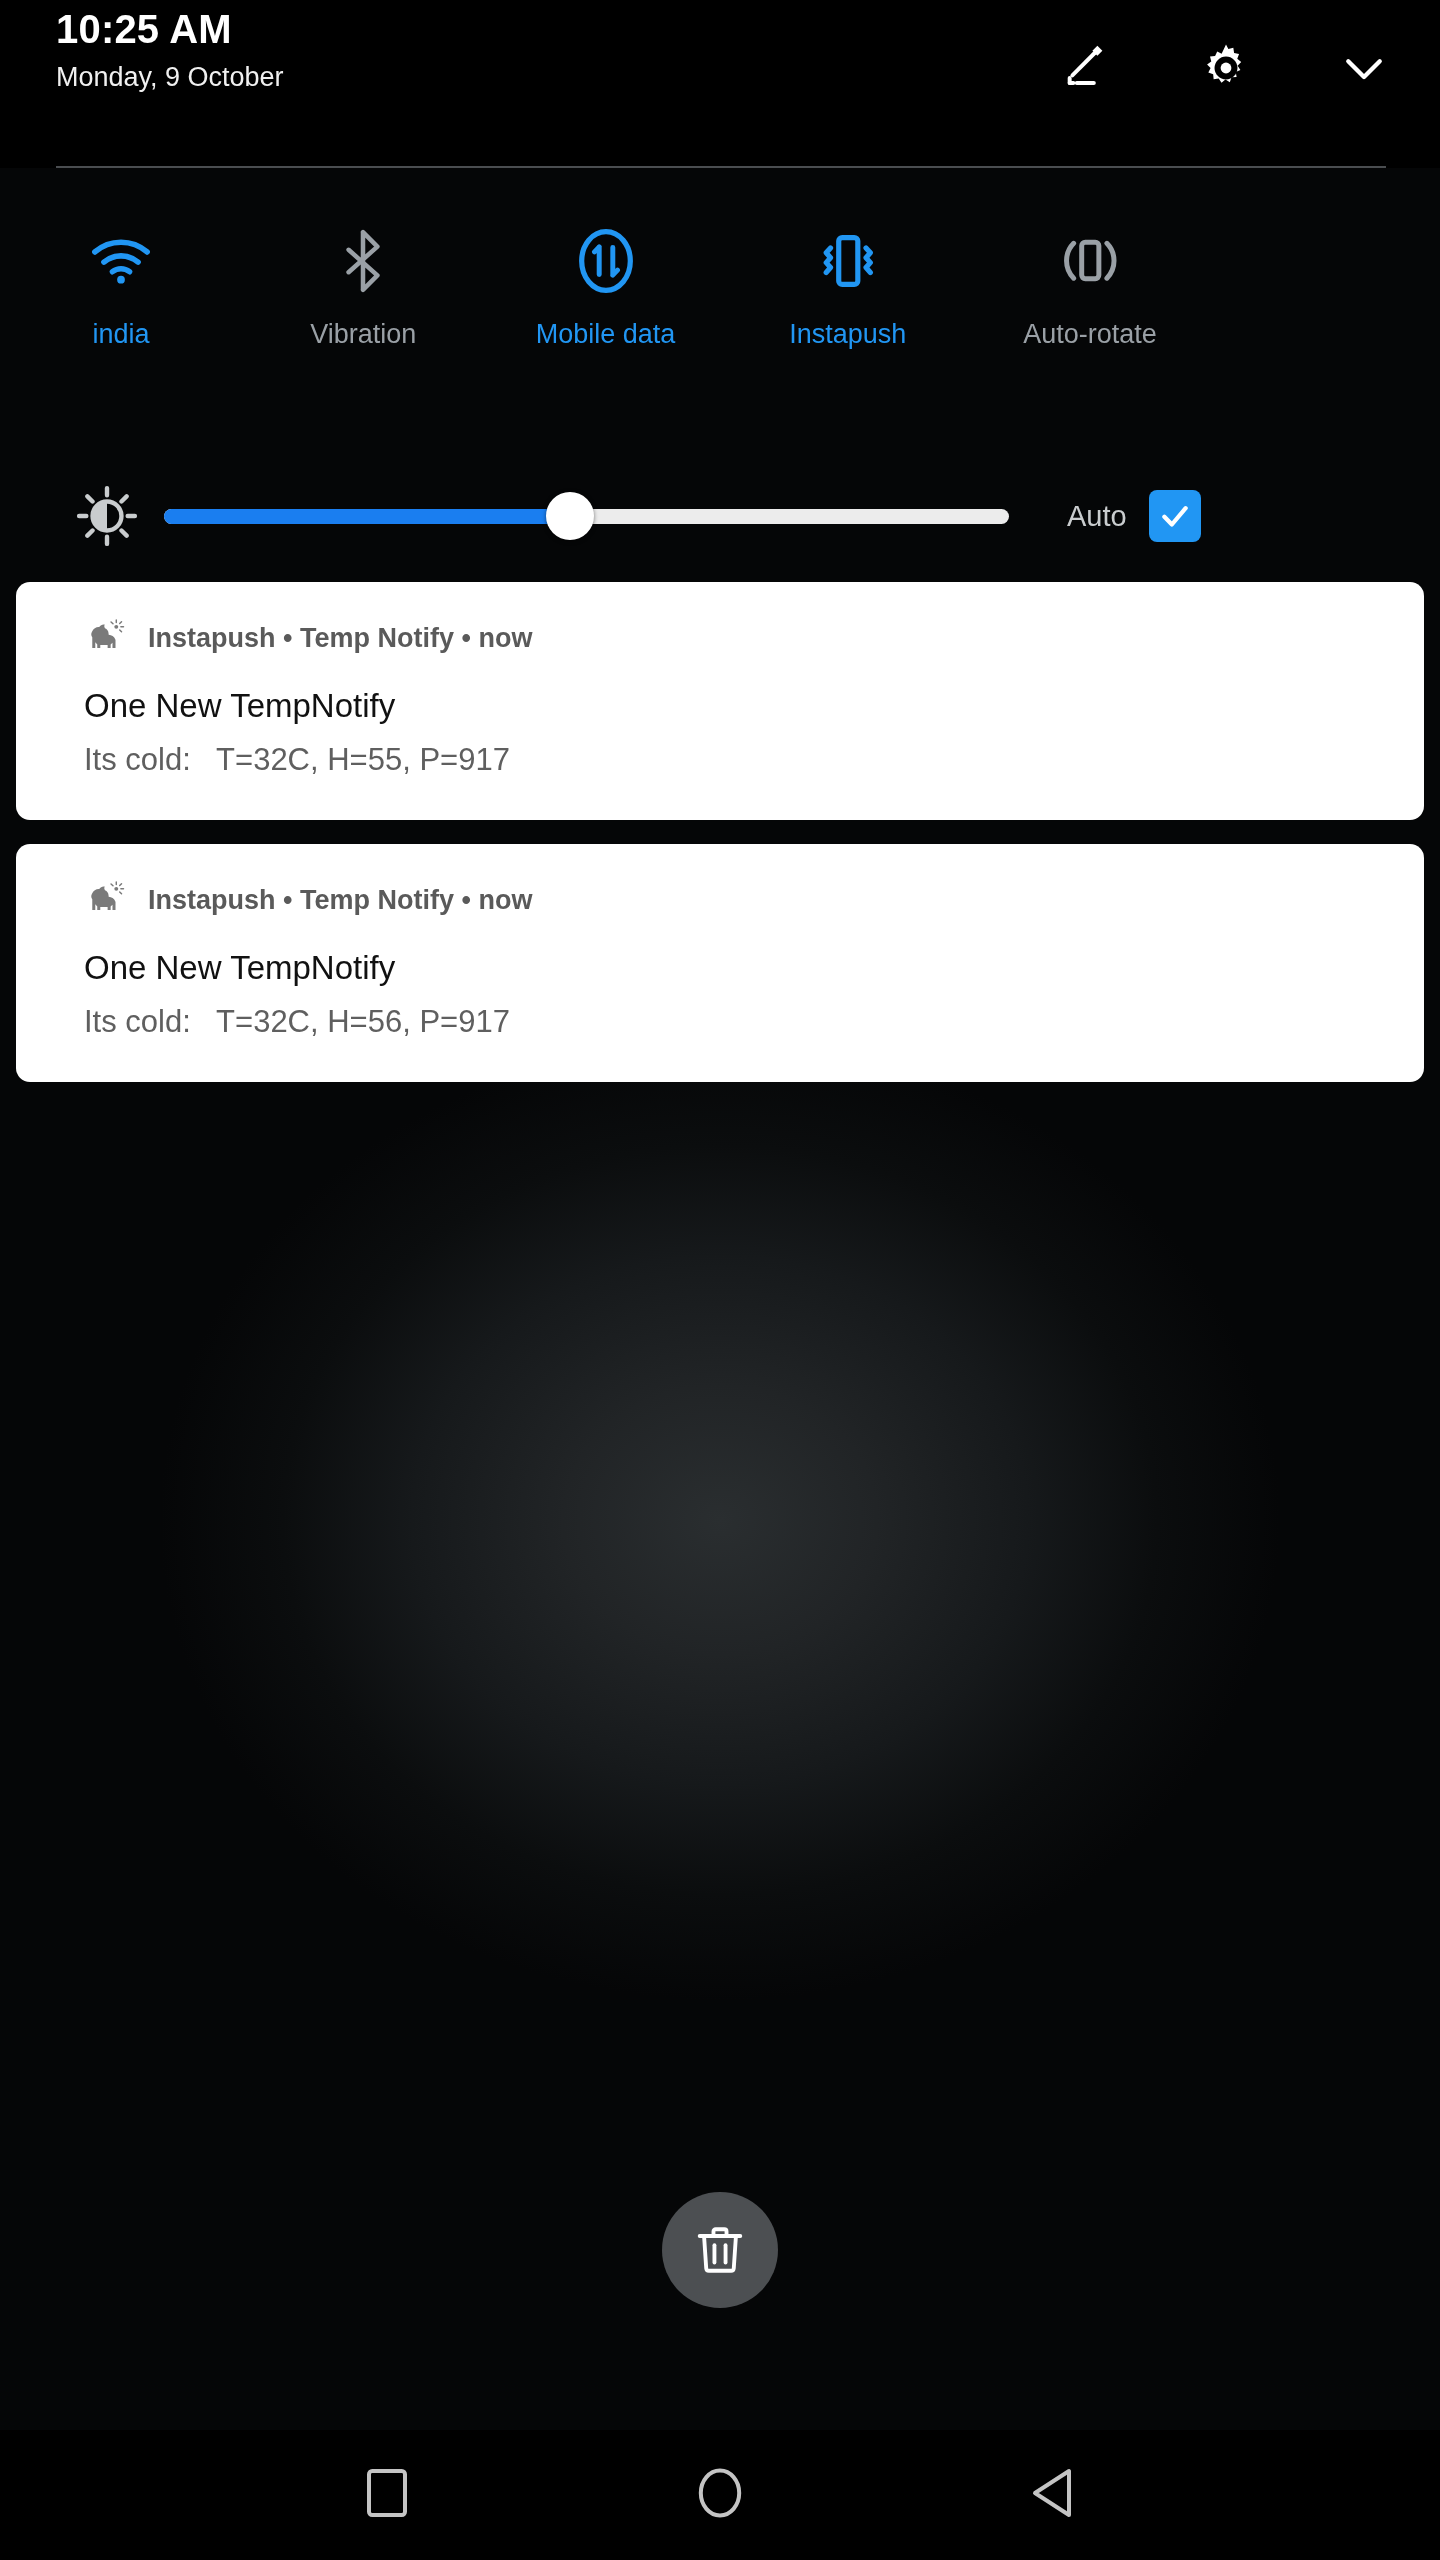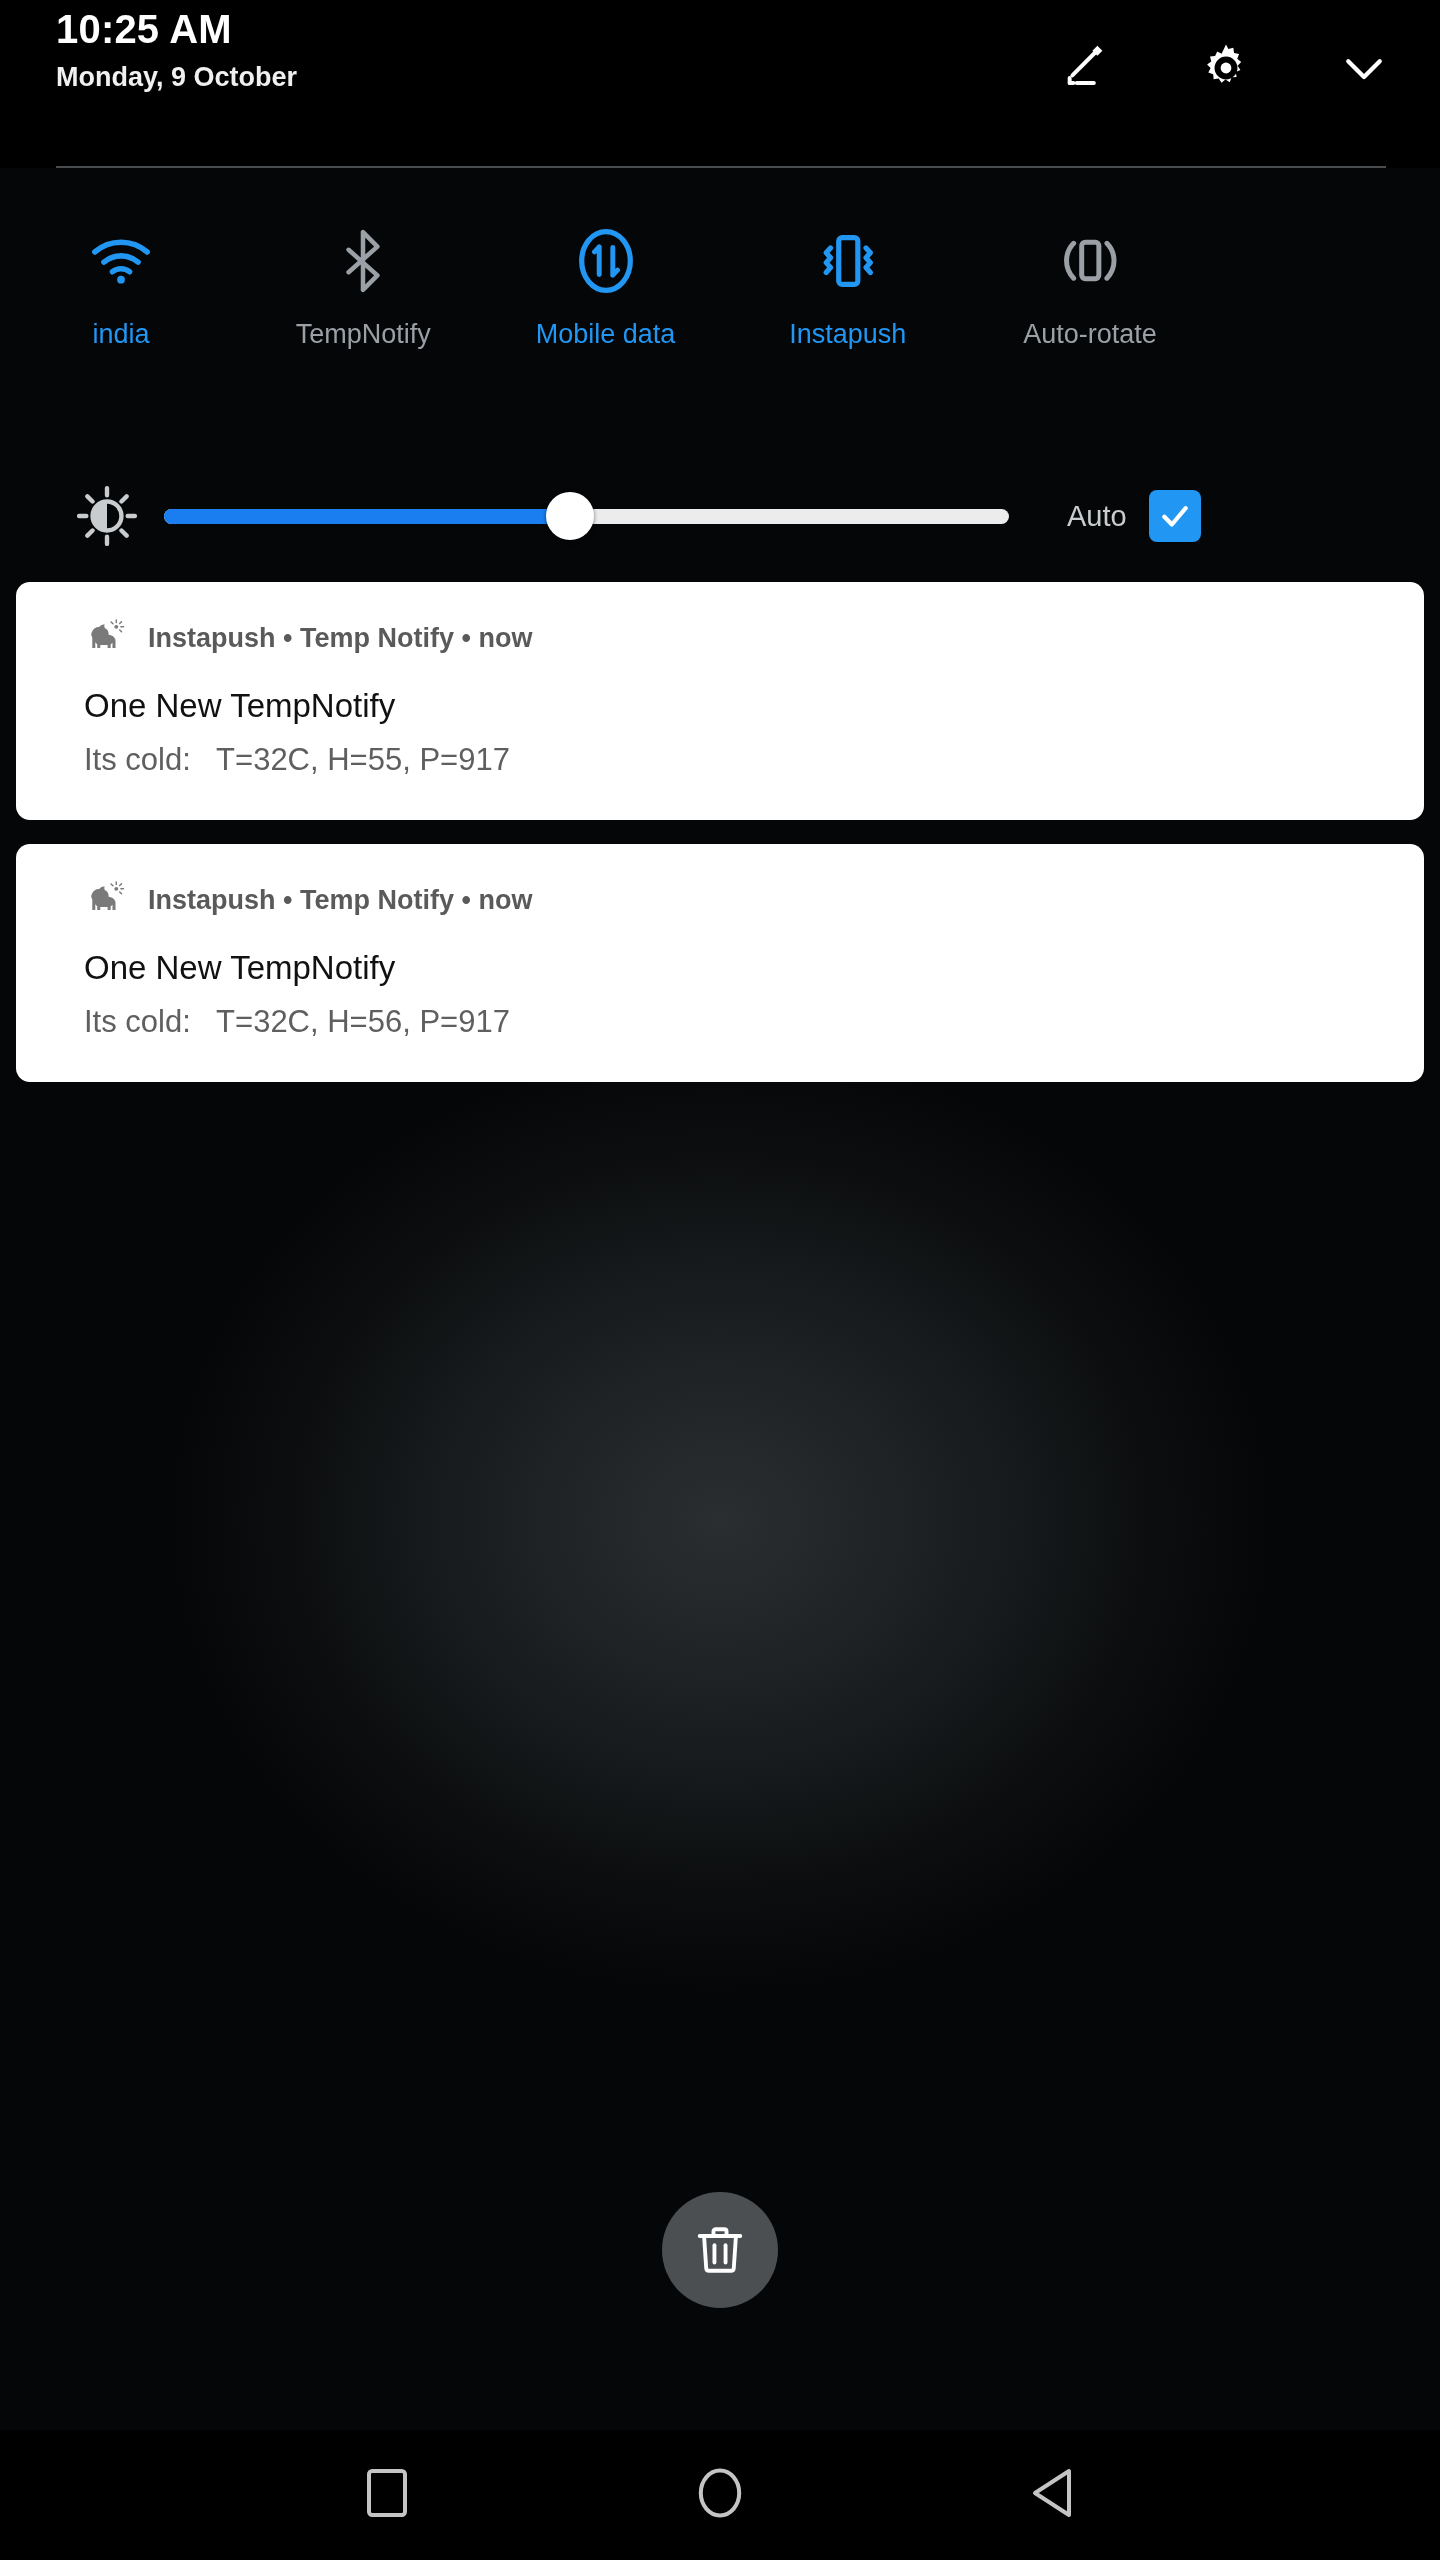--- a/index.html
+++ b/index.html
@@ -41,21 +41,21 @@
     color: #ffffff;
     font-size: 40px;
     font-weight: 700;
     letter-spacing: 0.2px;
     line-height: 48px;
   }
 
   .clock-date {
     color: #f0f0f0;
     font-size: 27px;
-    font-weight: 700;
+    font-weight: 400;
     line-height: 36px;
     margin-top: 6px;
   }
 
   .header-icons {
     position: absolute;
     right: 48px;
     top: 40px;
     display: flex;
     align-items: center;
@@ -352,21 +352,21 @@
       </div>
       <div class="qs-tile-label">india</div>
     </div>
 
     <div class="qs-tile qs-off">
       <div class="qs-tile-icon">
         <svg width="46" height="64" viewBox="0 0 16 24" fill="none" stroke="#9aa0a6" stroke-width="1.7" stroke-linejoin="round" stroke-linecap="round">
           <path d="M8 1.2 L8 22.8 M8 1.2 L13.4 6.6 L2.6 16.2 M8 22.8 L13.4 17.4 L2.6 7.8"></path>
         </svg>
       </div>
-      <div class="qs-tile-label">TempNotify</div>
+      <div class="qs-tile-label">Vibration</div>
     </div>
 
     <div class="qs-tile qs-on">
       <div class="qs-tile-icon">
         <svg width="60" height="68" viewBox="0 0 22 26" fill="none" stroke="#2196f3" stroke-width="2.0">
           <ellipse cx="11" cy="13" rx="9.3" ry="11.2"></ellipse>
           <g stroke-linecap="round" stroke-linejoin="round" stroke-width="1.9">
             <path d="M8.4 18.2 L8.4 7.6 M8.4 7.6 L6.6 9.5"></path>
             <path d="M13.6 7.8 L13.6 18.4 M13.6 18.4 L15.4 16.5"></path>
           </g>

